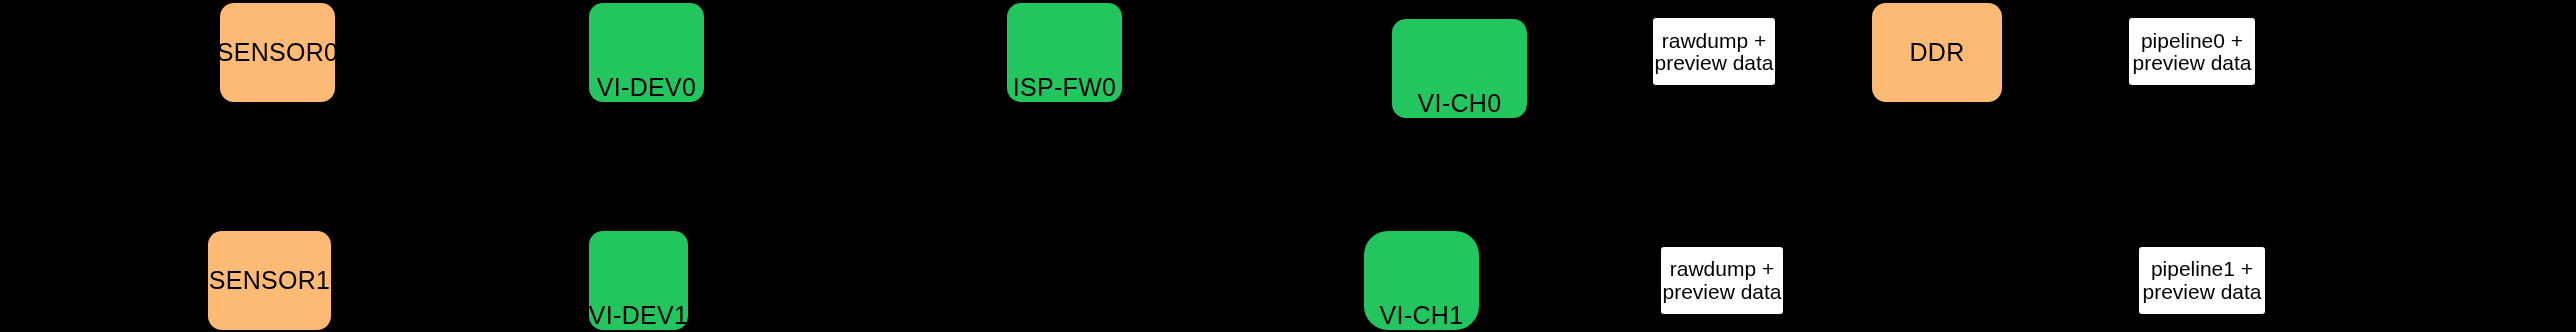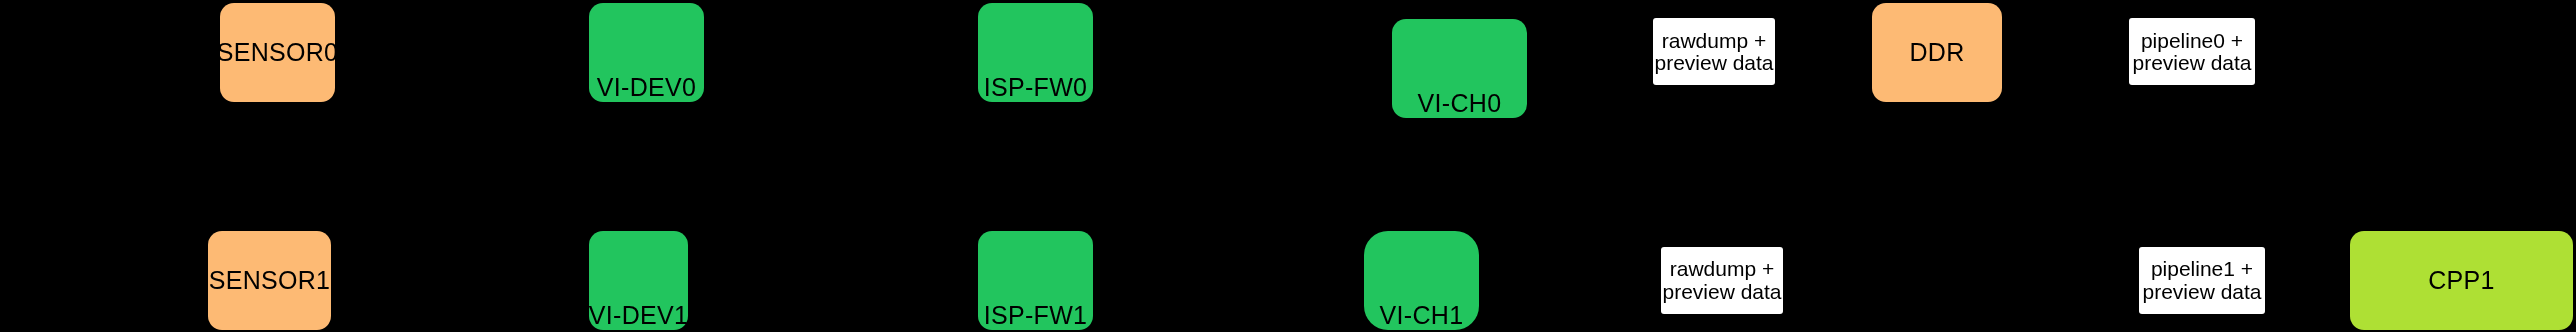--- a/index.html
+++ b/index.html
@@ -65,21 +65,21 @@
 <div id="canvas">
 
   <div class="node hw" style="left:220px; top:2.5px; width:115px; height:99px;">
     <span class="node-label">SENSOR0</span>
   </div>
 
   <div class="node proc" style="left:589px; top:2.5px; width:115px; height:99px;">
     <span class="node-label">VI-DEV0</span>
   </div>
 
-  <div class="node proc" style="left:978px; top:2.5px; width:115px; height:99px;">
+  <div class="node proc" style="left:1007px; top:2.5px; width:115px; height:99px;">
     <span class="node-label">ISP-FW0</span>
   </div>
 
   <div class="node proc" style="left:1364px; top:19px; width:135px; height:99px;margin-left:28px;">
     <span class="node-label">VI-CH0</span>
   </div>
 
   <div class="edge-label" style="left:1653px; top:18.4px; width:122px; height:67px;">
     <span>rawdump +</span>
     <span>preview data</span>
@@ -96,36 +96,30 @@
 
 
   <div class="node hw" style="left:208px; top:231px; width:123px; height:99px;">
     <span class="node-label">SENSOR1</span>
   </div>
 
   <div class="node proc" style="left:589px; top:231px; width:99px; height:99px;">
     <span class="node-label">VI-DEV1</span>
   </div>
 
-  <div class="node proc" style="left:978px; top:231px; width:115px; height:99px;">
-    <span class="node-label">ISP-FW1</span>
-  </div>
 
   <div class="node proc" style="left:1364px; top:231px; width:115px; height:99px;border-radius:24px;">
     <span class="node-label">VI-CH1</span>
   </div>
 
   <div class="edge-label" style="left:1661px; top:247px; width:122px; height:67px;">
     <span>rawdump +</span>
     <span>preview data</span>
   </div>
 
   <div class="edge-label" style="left:2139px; top:247px; width:126px; height:67px;">
     <span>pipeline1 +</span>
     <span>preview data</span>
   </div>
 
-  <div class="node cpp" style="left:2350px; top:231px; width:223px; height:99px;">
-    <span class="node-label">CPP1</span>
-  </div>
 
 </div>
 
 
 </body></html>

